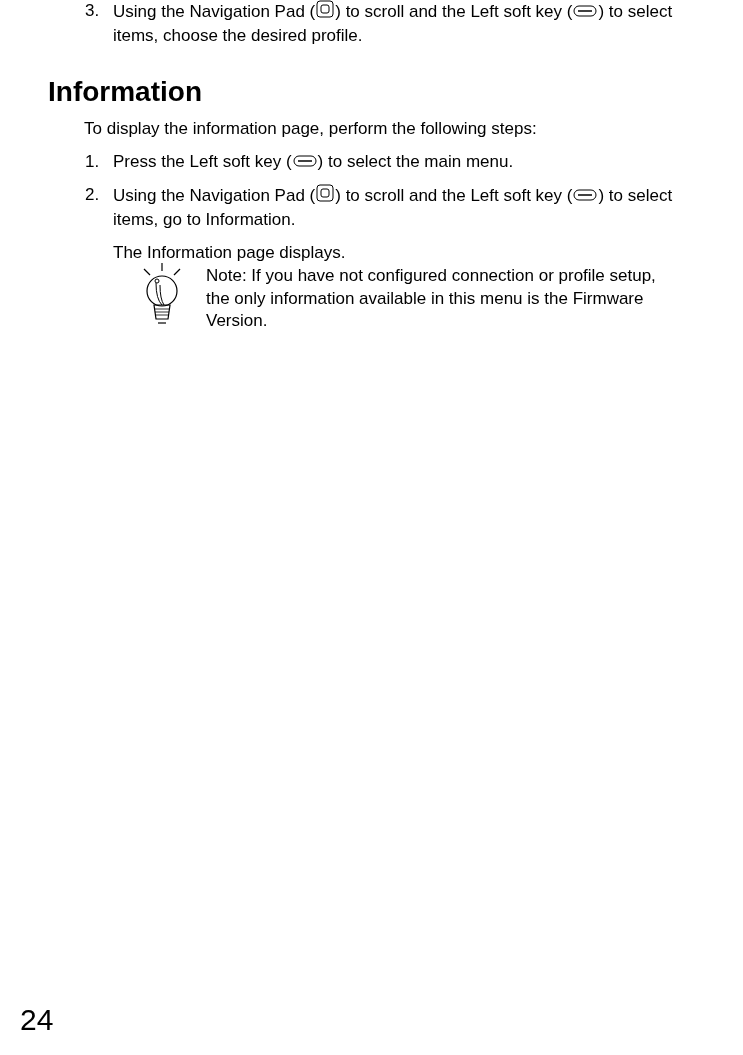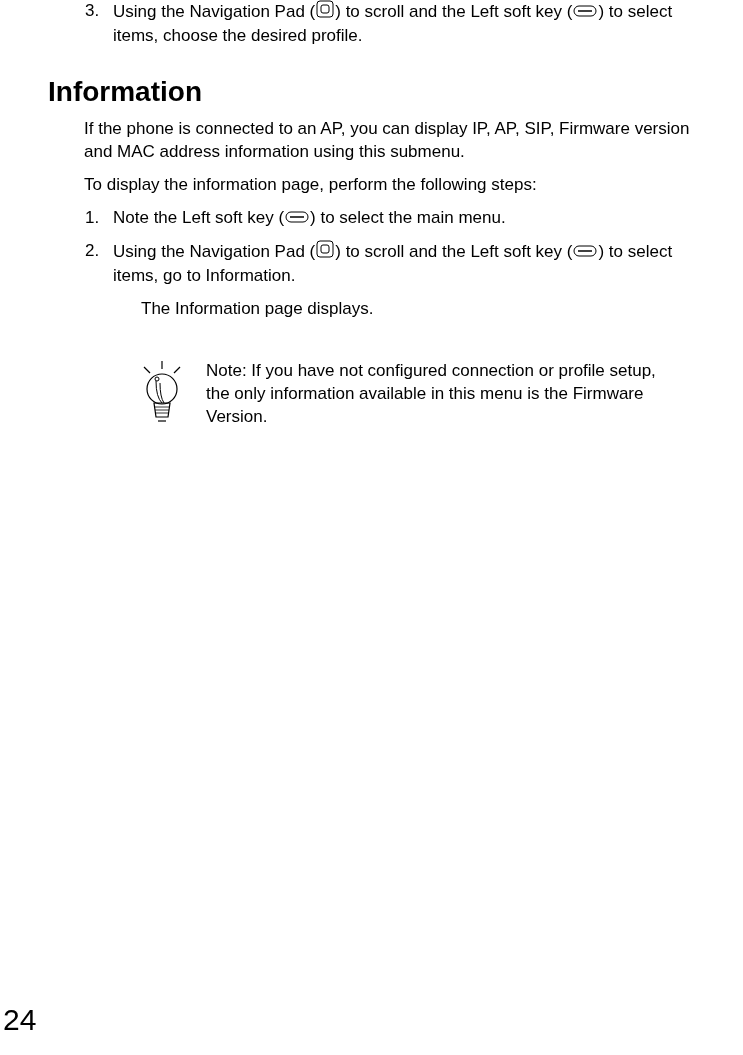--- a/index.html
+++ b/index.html
@@ -52,30 +52,29 @@
       line-height: 1.35;
       position: relative;
       margin-top: 10px;
       padding-right: 10px;
     }
     .olist .item .num {
       position: absolute;
       left: -28px;
     }
     .sub-para {
-      margin-left: 93px;
+      margin-left: 65px;
       margin-top: 10px;
       font-size: 17px;
       line-height: 1.35;
     }
     .note-box {
       margin-left: 88px;
-      margin-top: 40px;
       display: flex;
-      align-items: flex-end;
+      align-items: flex-start;
       padding-right: 60px;
     }
     .note-icon {
       flex-shrink: 0;
       width: 52px;
       height: 70px;
       margin-right: 18px;
       margin-top: -4px;
     }
     .note-text {
@@ -91,48 +90,47 @@
       margin: 0 1px;
     }
     .icon-softkey {
       display: inline-block;
       vertical-align: middle;
       margin: 0 1px;
     }
     .page-number {
       position: absolute;
       bottom: 18px;
-      left: 3px;
+      left: 20px;
       font-size: 30px;
     }
   </style>
 </head>
 <body>
 
 <div class="content">
   <div class="list-item-3">
     <span class="num">3.</span>
     <span>Using the </span><span class="bold">Navigation Pad</span><span> (</span><span class="icon-navpad"><svg width="18" height="18" viewBox="0 0 18 18">
           <rect x="1" y="1" width="16" height="16" rx="3" fill="none" stroke="#000" stroke-width="1"></rect>
           <rect x="5" y="5" width="8" height="8" rx="2" fill="none" stroke="#000" stroke-width="1"></rect>
         </svg></span><span>) to scroll and the </span><span class="bold">Left</span><span> soft key (</span><span class="icon-softkey"><svg width="24" height="12" viewBox="0 0 24 12">
           <rect x="1" y="1" width="22" height="10" rx="5" fill="none" stroke="#000" stroke-width="1"></rect>
           <line x1="5" y1="6" x2="19" y2="6" stroke="#000" stroke-width="1.5"></line>
         </svg></span><span>) to select items, choose the desired profile.</span>
   </div>
 
   <h1 class="heading">Information</h1>
 
-  <p class="para">If the phone is connected to an AP, you can display IP, AP, SIP, Firmware version and MAC address information using this submenu.</p>
   <p class="para">To display the information page, perform the following steps:</p>
 
   <div class="olist">
     <div class="item">
       <span class="num">1.</span>
-      <span>Note the </span><span class="bold">Left</span><span> soft key (</span><span class="icon-softkey"><svg width="24" height="12" viewBox="0 0 24 12">
+      <span>Press the </span><span class="bold">Left</span><span> soft key (</span><span class="icon-softkey"><svg width="24" height="12" viewBox="0 0 24 12">
             <rect x="1" y="1" width="22" height="10" rx="5" fill="none" stroke="#000" stroke-width="1"></rect>
             <line x1="5" y1="6" x2="19" y2="6" stroke="#000" stroke-width="1.5"></line>
           </svg></span><span>) to select the main menu.</span>
     </div>
     <div class="item">
       <span class="num">2.</span>
       <span>Using the </span><span class="bold">Navigation Pad</span><span> (</span><span class="icon-navpad"><svg width="18" height="18" viewBox="0 0 18 18">
             <rect x="1" y="1" width="16" height="16" rx="3" fill="none" stroke="#000" stroke-width="1"></rect>
             <rect x="5" y="5" width="8" height="8" rx="2" fill="none" stroke="#000" stroke-width="1"></rect>
           </svg></span><span>) to scroll and the </span><span class="bold">Left</span><span> soft key (</span><span class="icon-softkey"><svg width="24" height="12" viewBox="0 0 24 12">

